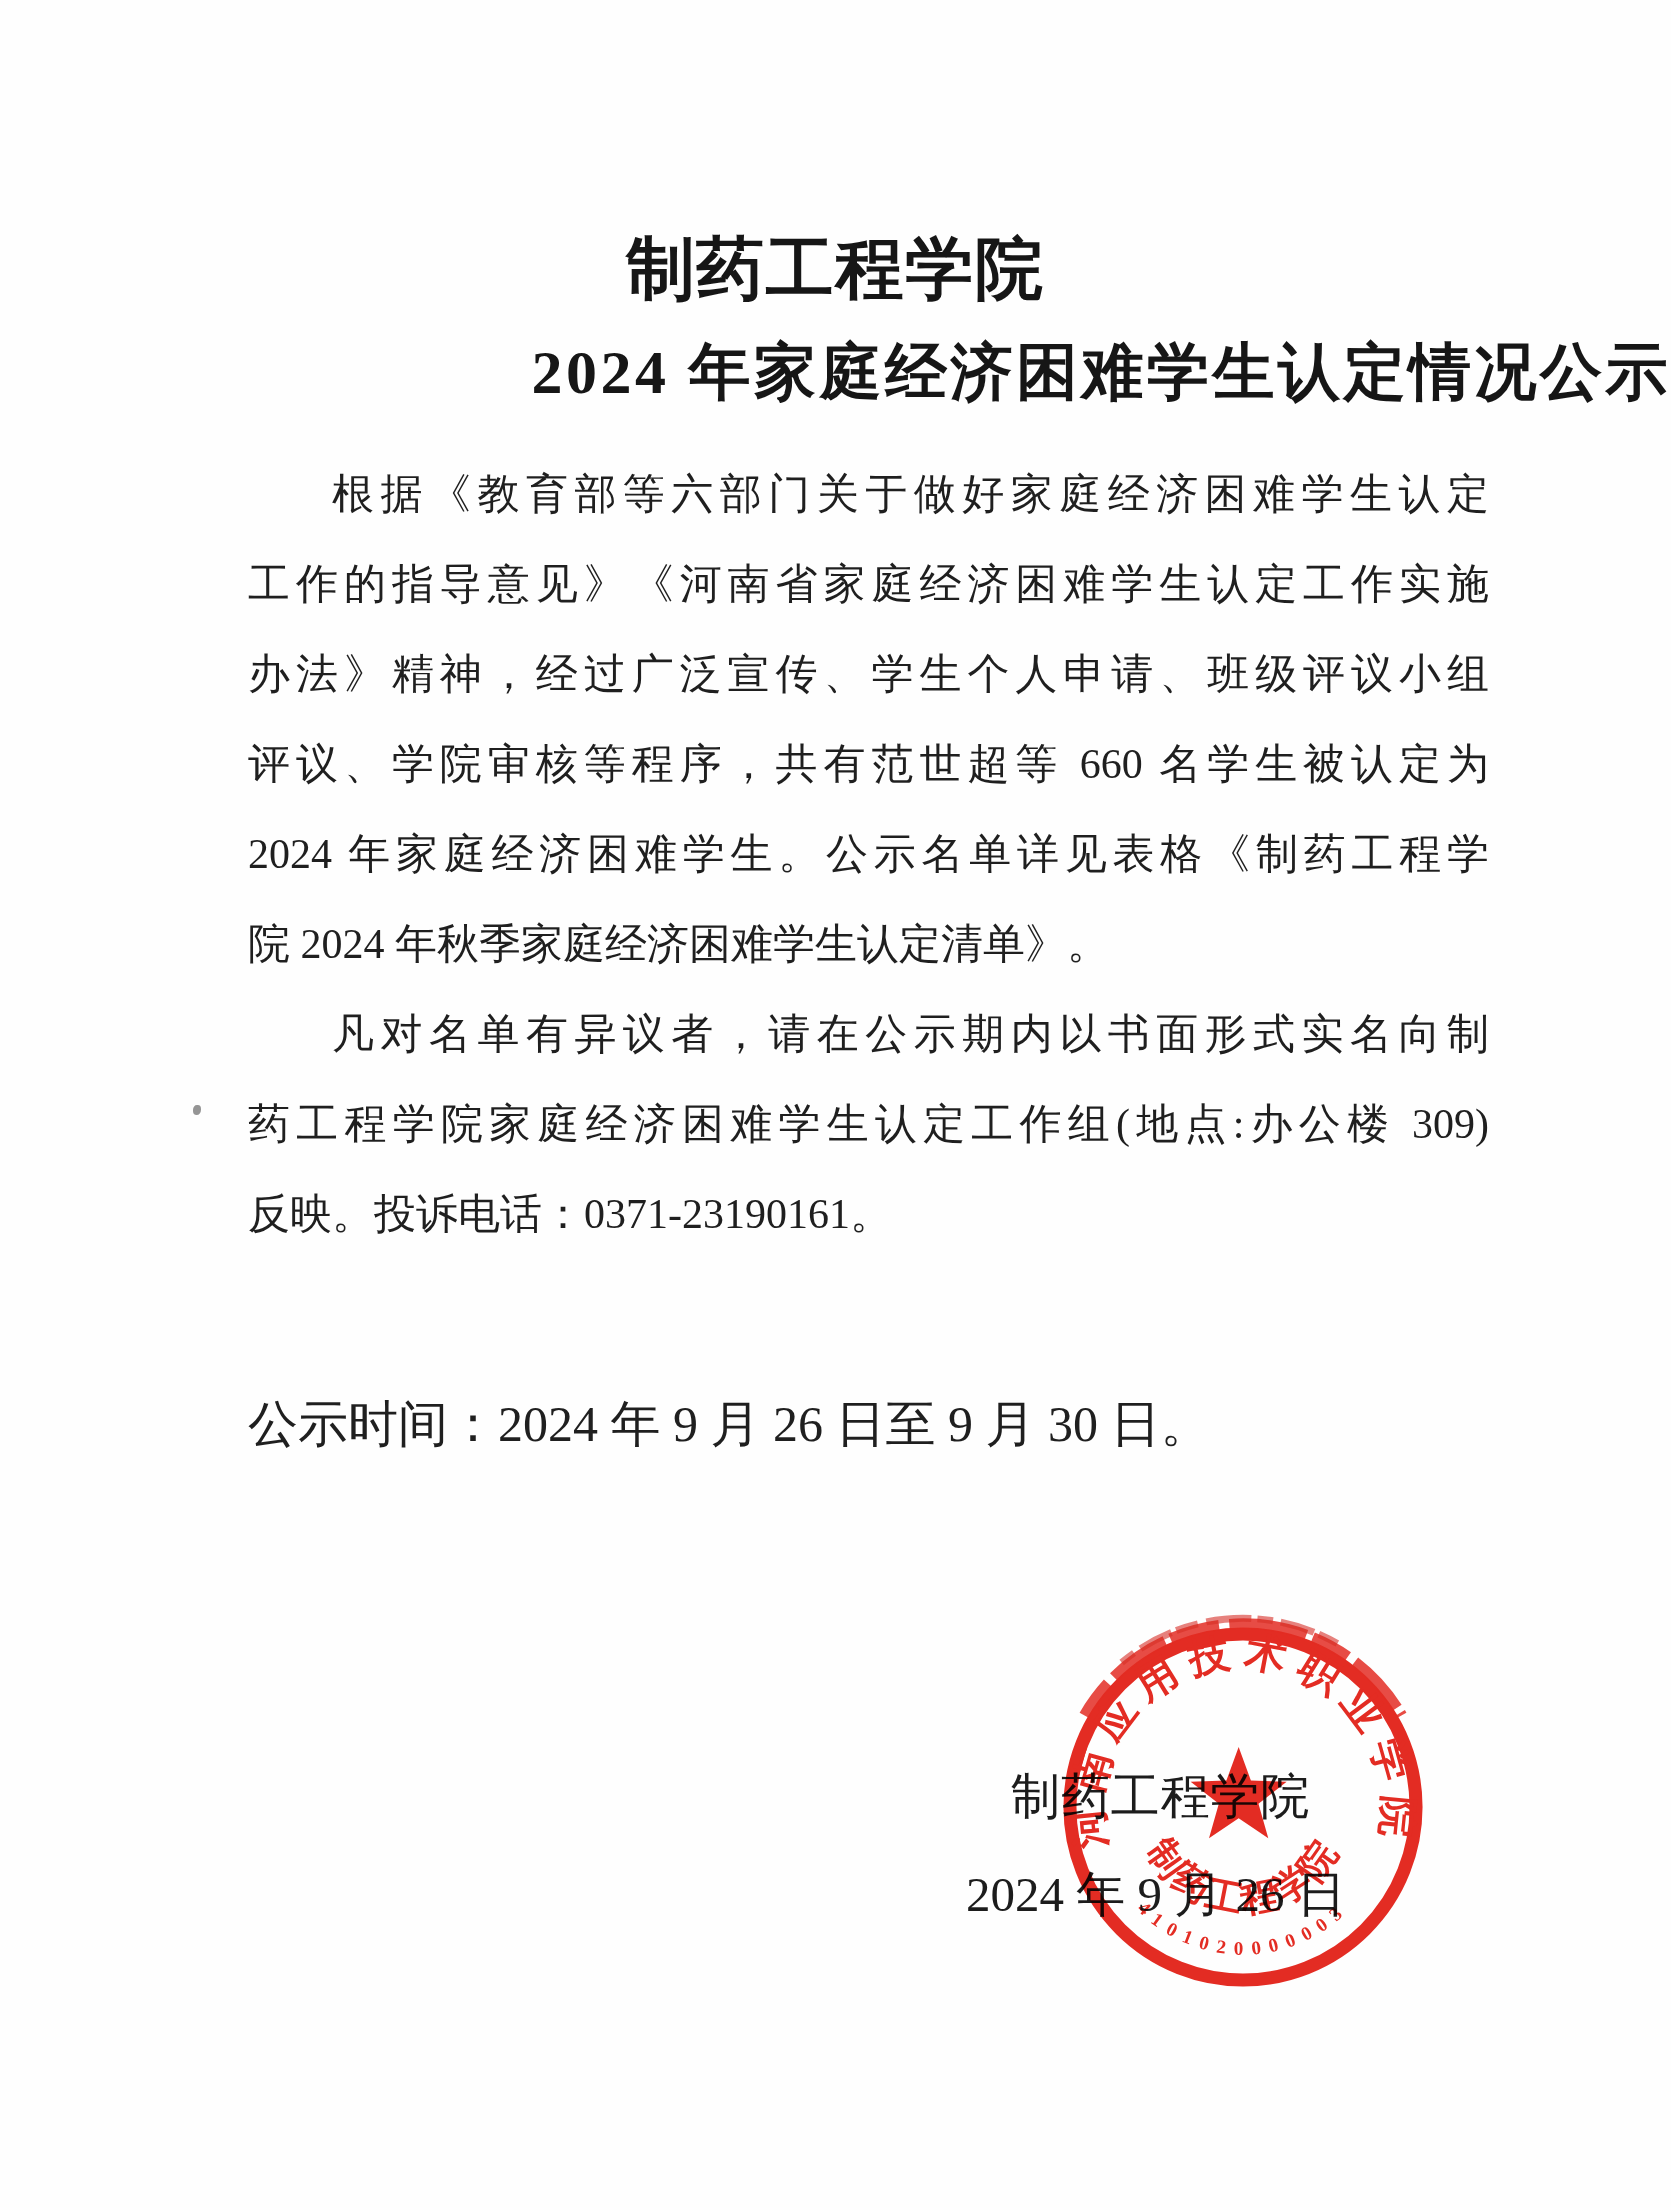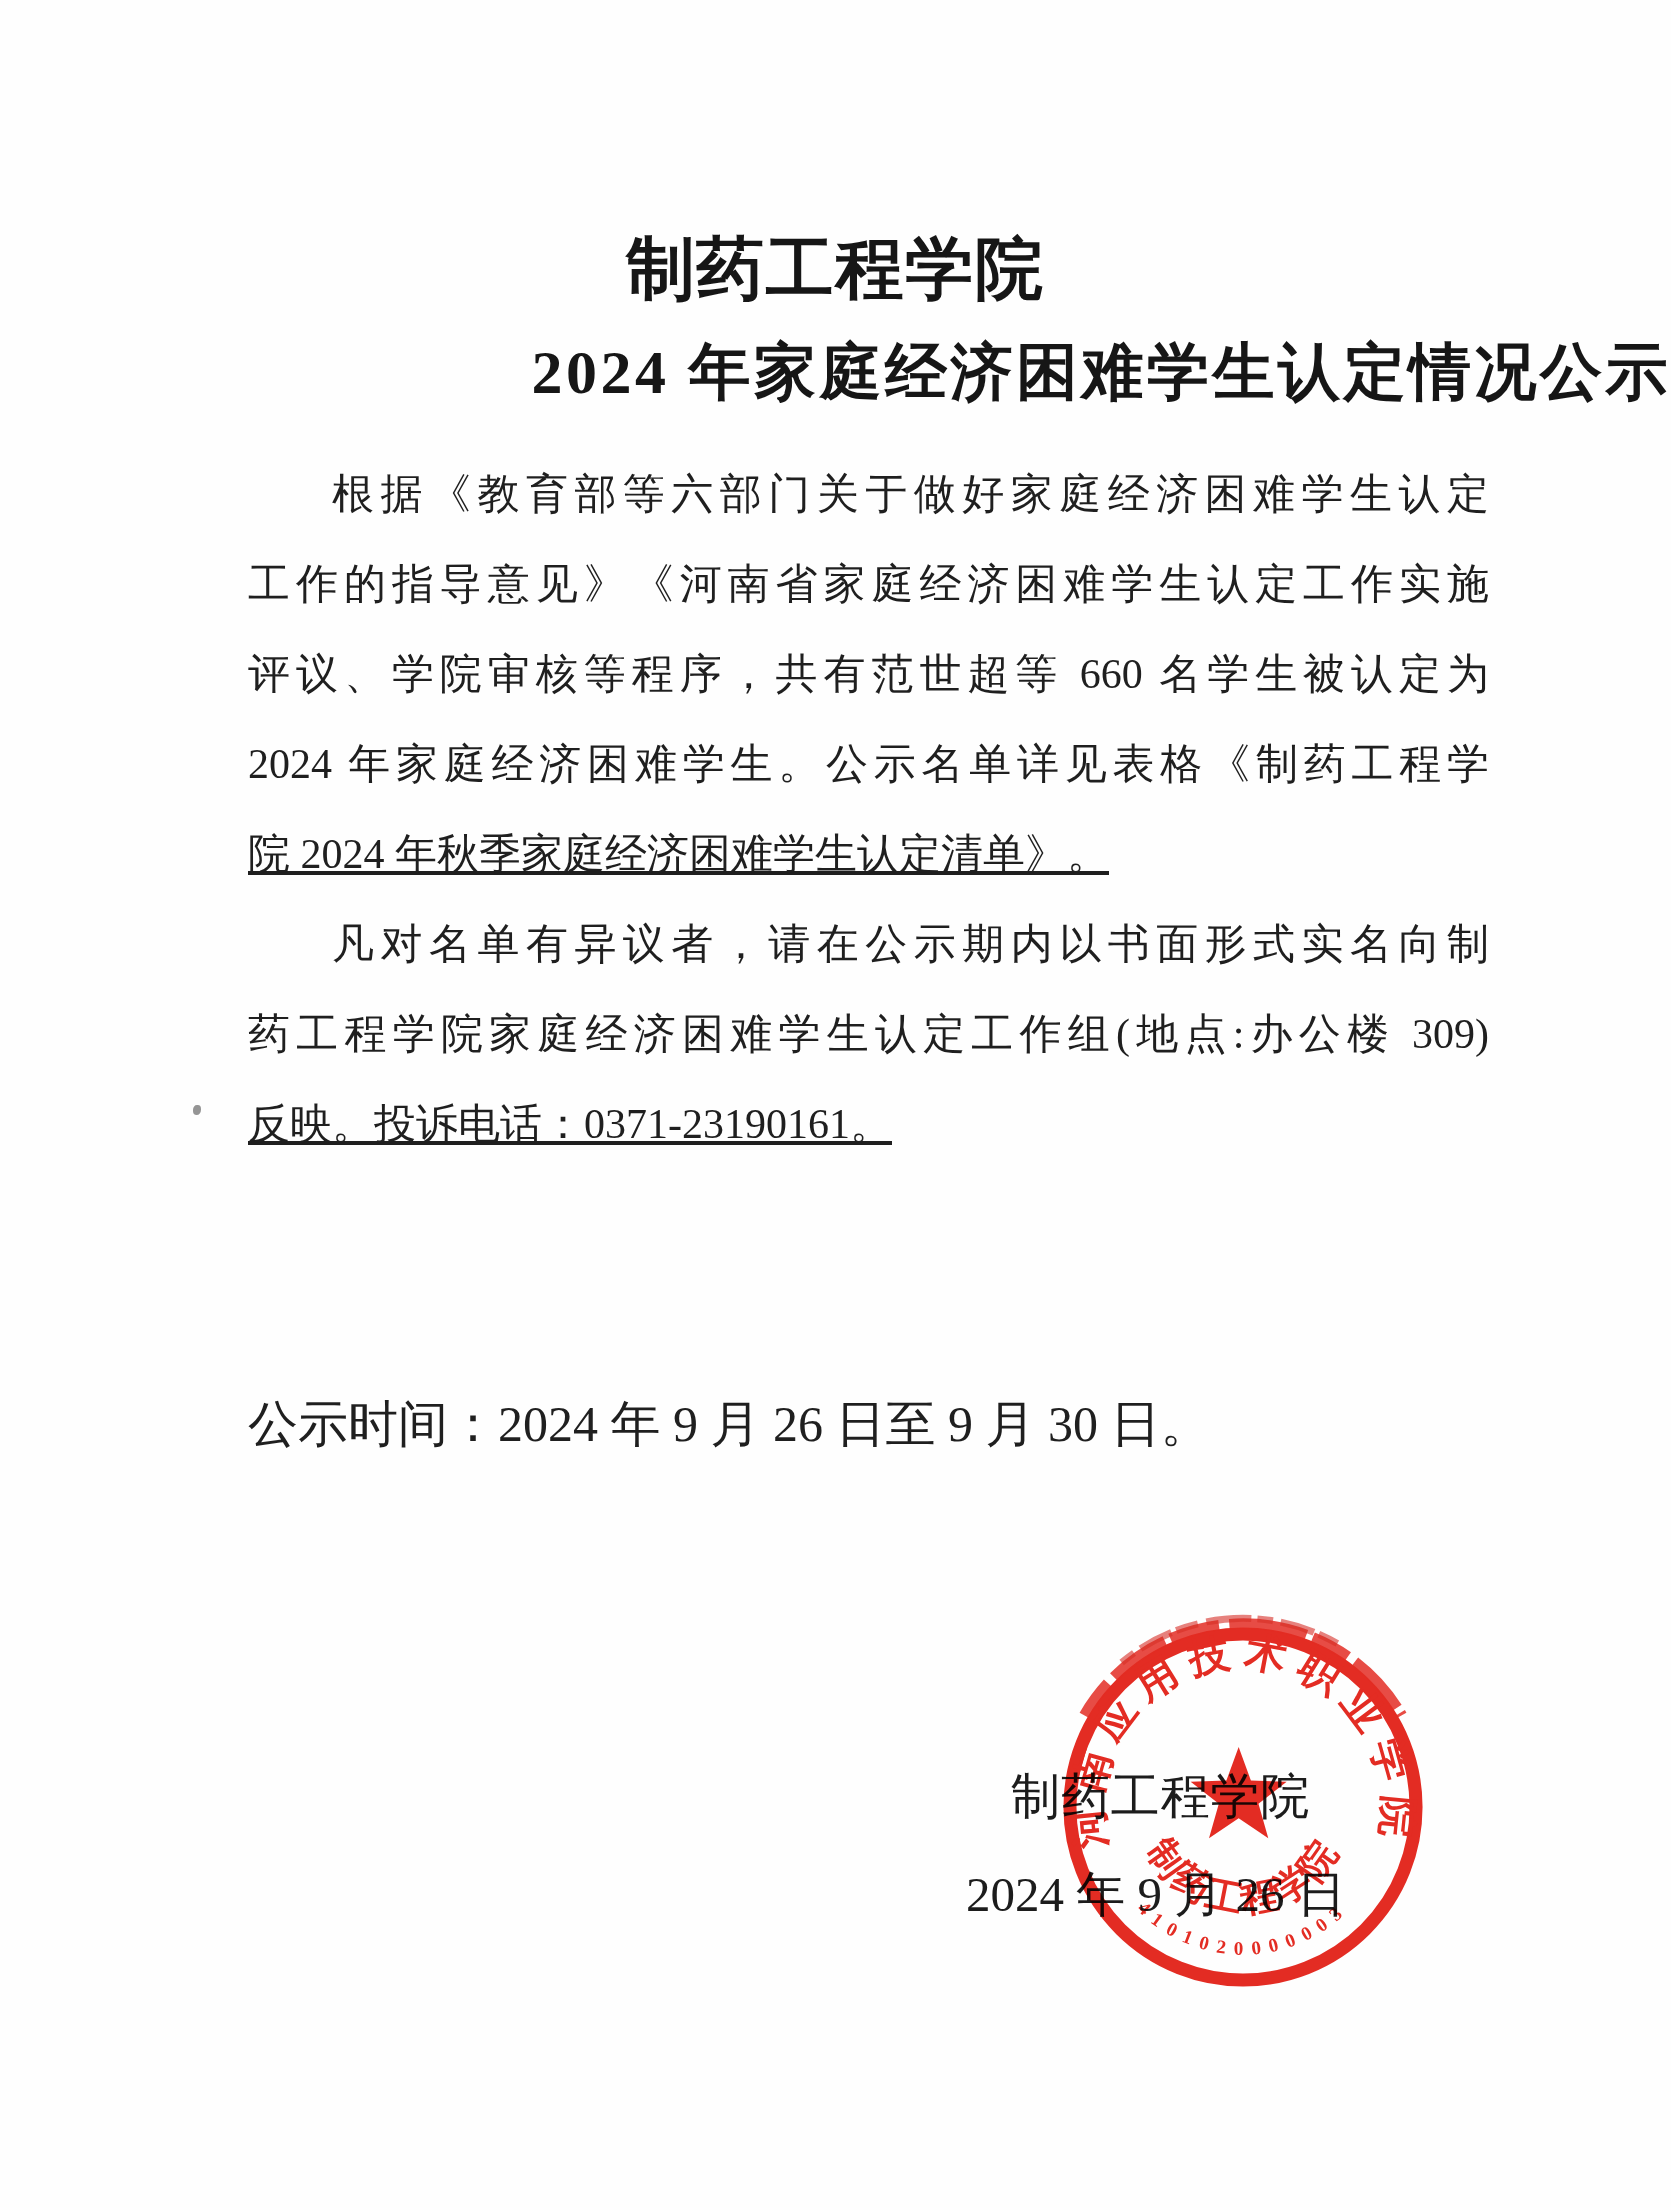--- a/index.html
+++ b/index.html
@@ -25,21 +25,21 @@
   
   .body-block{
     position:absolute;left:248px;top:449px;width:1241px;
     font-size:42px;color:#1f1f1f;
   }
   .line{
     height:90px;line-height:90px;white-space:nowrap;
     text-align:justify;
   }
   .jfull{text-align-last:justify;}
-  .jshort{text-align-last:left;text-decoration:underline;}
+  .jshort{text-align-last:left;}
   .indent{text-indent:2em;}
   .period-line{
     position:absolute;left:248px;top:1379px;width:1241px;
     height:90px;line-height:90px;font-size:50px;color:#1f1f1f;
     white-space:nowrap;
   }
   
   .sig-org{
     position:absolute;left:1011px;top:1764px;
     font-size:49px;color:#1c1c1c;letter-spacing:0.9px;z-index:1;
@@ -65,20 +65,21 @@
 <body>
 
 <div class="page">
 
   <div class="doc-title">制药工程学院</div>
   <div class="doc-subtitle">2024 年家庭经济困难学生认定情况公示</div>
 
   <div class="body-block">
     <div class="line jfull indent">根据《教育部等六部门关于做好家庭经济困难学生认定</div>
     <div class="line jfull">工作的指导意见》《河南省家庭经济困难学生认定工作实施</div>
+    <div class="line jfull">办法》精神，经过广泛宣传、学生个人申请、班级评议小组</div>
     <div class="line jfull">评议、学院审核等程序，共有范世超等 660 名学生被认定为</div>
     <div class="line jfull">2024 年家庭经济困难学生。公示名单详见表格《制药工程学</div>
     <div class="line jshort">院 2024 年秋季家庭经济困难学生认定清单》。</div>
     <div class="line jfull indent">凡对名单有异议者，请在公示期内以书面形式实名向制</div>
     <div class="line jfull">药工程学院家庭经济困难学生认定工作组(地点:办公楼 309)</div>
     <div class="line jshort">反映。投诉电话：0371-23190161。</div>
   </div>
 
   <div class="period-line">公示时间：2024 年 9 月 26 日至 9 月 30 日。</div>
 

